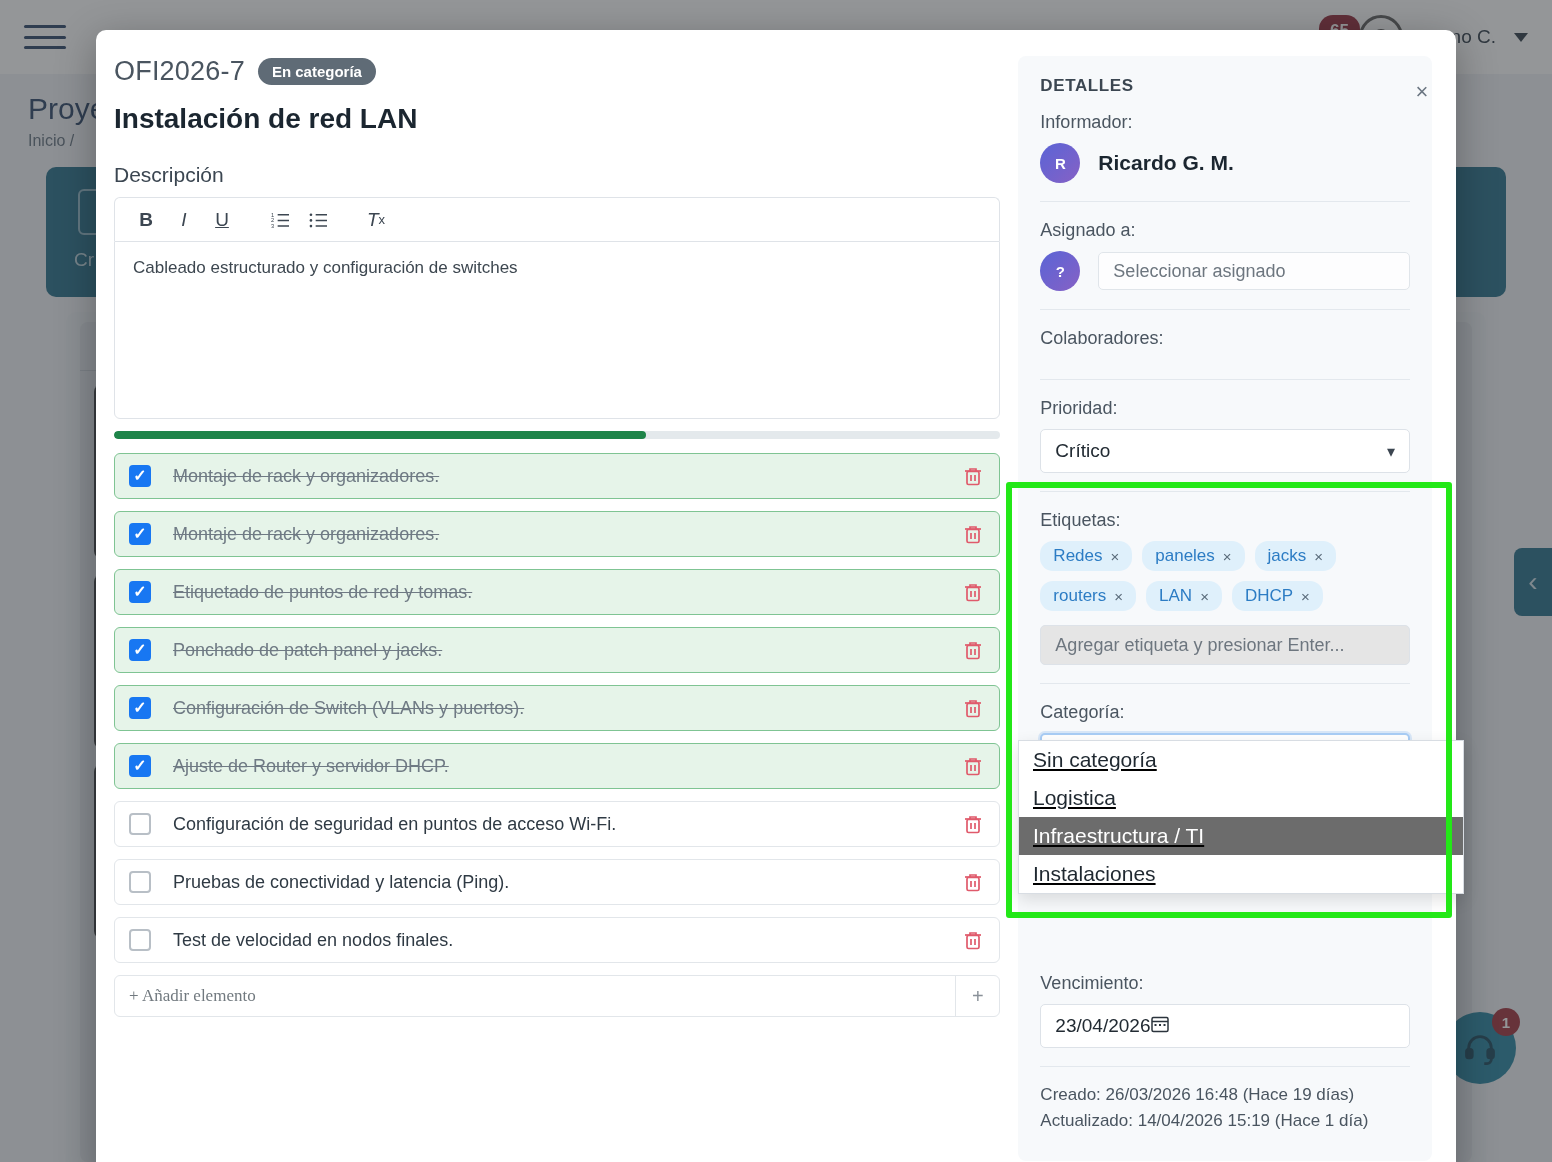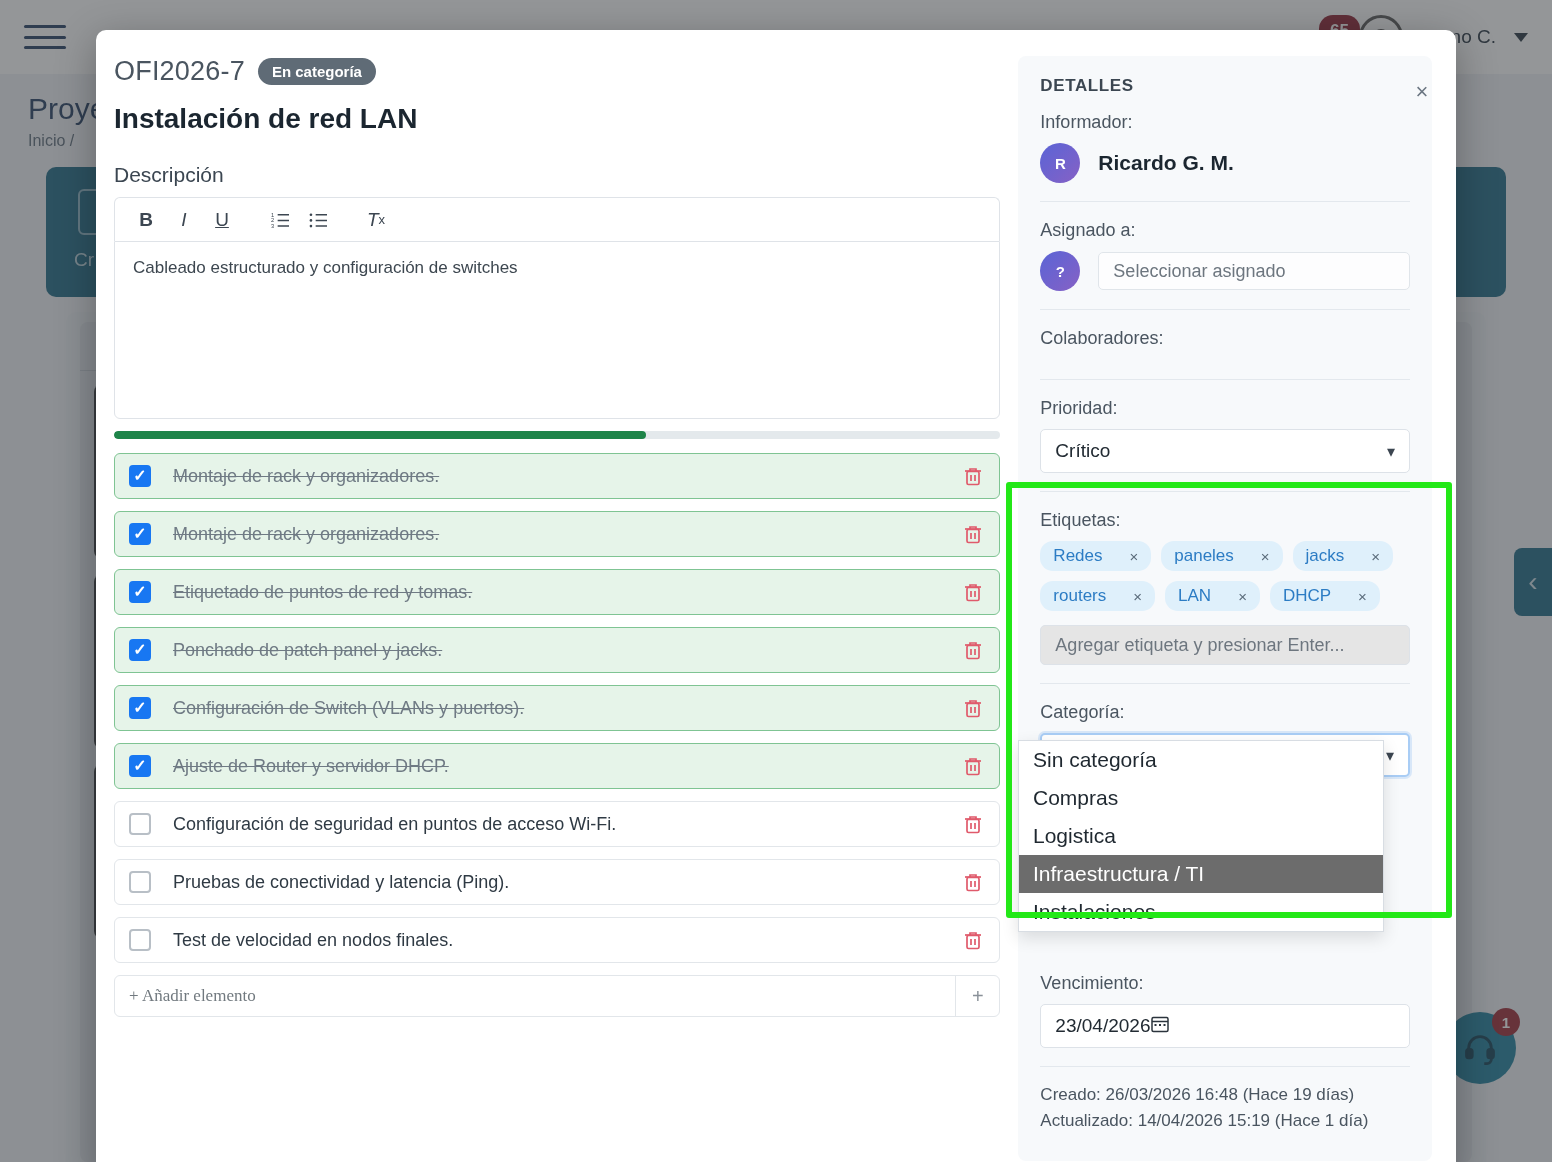--- a/index.html
+++ b/index.html
@@ -218,32 +218,33 @@
   .chev { font-size: 16px; color: #3c4651; }
 
   .green-box {
     position: absolute; left: 1006px; top: 482px; width: 446px; height: 436px;
     border: 6px solid #23e817; border-radius: 3px; z-index: 30; pointer-events: none;
   }
 
   .tags-wrap { display: flex; flex-wrap: wrap; gap: 10px; margin-bottom: 14px; }
   .tag {
     background: #dff0fb; color: #2c7cc4; font-size: 17px;
-    border-radius: 13px; padding: 5px 13px; display: flex; align-items: center; gap: 27px;
+    border-radius: 13px; padding: 5px 13px; display: flex; align-items: center; gap: 8px;
   }
   .tag-x { color: #5a6b7a; font-size: 15px; cursor: pointer; }
   .tag-input {
     height: 40px; background: #e5e5e5; border: 1px solid #dde2e8; border-radius: 5px;
     display: flex; align-items: center; padding: 0 14px; font-size: 18px; color: #6d767f;
   }
 
   .dropdown {
-    position: absolute; left: 1018px; top: 740px; width: 366px;
+    position: absolute; left: 1018px; top: 740px; width: 446px;
     background: #fff; border: 1px solid #d8dde3; z-index: 25;
     box-shadow: 0 6px 16px rgba(0,0,0,.12);
+    text-decoration: underline;
   }
   .dd-item { font-size: 21px; color: #1f2830; padding: 7px 14px; cursor: pointer; }
   .dd-item.selected { background: #6c6c6c; color: #ffffff; }
 
   .date-input {
     height: 44px; background: #fff; border: 1px solid #dde2e8; border-radius: 5px;
     display: flex; align-items: center; 
     padding: 0 14px; font-size: 19px; color: #222b33;
   }
   .meta-line { font-size: 17px; color: #4a5560; margin-top: 6px; }
@@ -568,19 +569,18 @@
 
         <div class="meta-line">Creado: 26/03/2026 16:48 (Hace 19 días)</div>
         <div class="meta-line">Actualizado: 14/04/2026 15:19 (Hace 1 día)</div>
       </div>
     </div>
   </div>
 </div>
 
 <div class="dropdown" id="category-dropdown">
     <div class="dd-item">Sin categoría</div>
-    <div class="dd-item">Compras</div>
     <div class="dd-item">Logistica</div>
     <div class="dd-item selected">Infraestructura / TI</div>
     <div class="dd-item">Instalaciones</div>
   </div>
 
 <div class="green-box"></div>
 
 </body></html>

